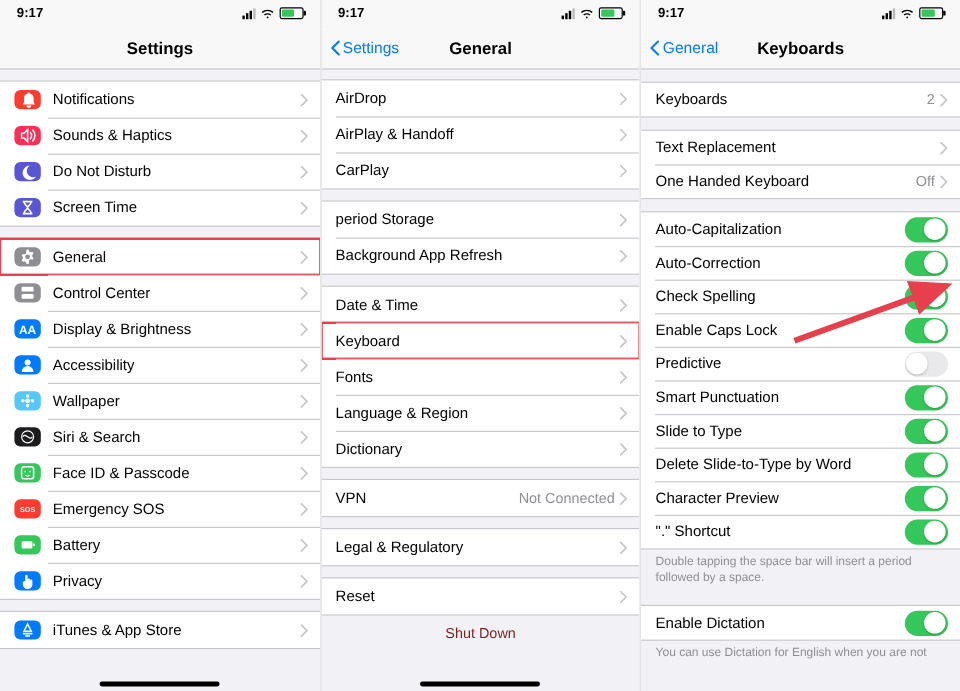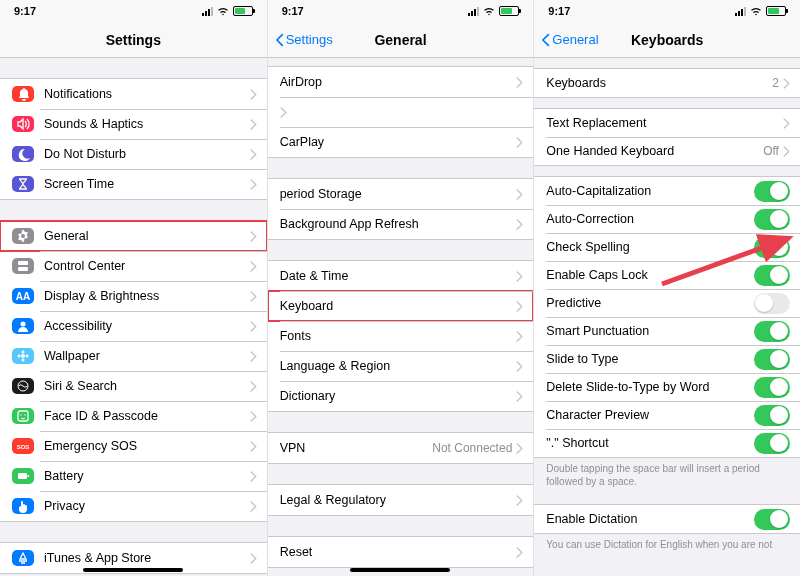--- a/index.html
+++ b/index.html
@@ -12,21 +12,21 @@
   .signal i { width: 2px; background: #000; display: inline-block; }
   .wifi { width: 12px; height: 9px; }
   .battery { width: 20px; height: 10px; border: 1px solid #000; border-radius: 2px; position: relative; display: inline-block; }
   .battery::after { content:""; position:absolute; right:-3px; top:2px; width:2px; height:4px; background:#000; border-radius:0 1px 1px 0;}
   .battery-fill { position:absolute; left:1px; top:1px; bottom:1px; width: 60%; background: #34c759; border-radius:1px;}
   .nav { height: 36px; background: #f8f8f8; display: flex; align-items: center; justify-content: center; position: relative; border-bottom: 0.5px solid #c8c8cc; }
   .nav-title { font-weight: 600; font-size: 14px; }
   .nav-back { position: absolute; left: 6px; display: flex; align-items: center; color: #007aff; font-size: 13px; }
   .nav-back svg { width: 12px; height: 14px; }
   .content { position: absolute; top: 58px; bottom: 0; left: 0; right: 0; overflow-y: hidden; }
-  .group { margin-top: 20px; background: #fff; border-top: 0.5px solid #c8c8cc; border-bottom: 0.5px solid #c8c8cc; }
+  .group { margin-top: 9px; background: #fff; border-top: 0.5px solid #c8c8cc; border-bottom: 0.5px solid #c8c8cc; }
   .group.tight { margin-top: 8px; }
   .row { display: flex; align-items: center; min-height: 30px; padding: 4px 10px 4px 12px; position: relative; }
   .row + .row::before { content:""; position:absolute; top:0; left:40px; right:0; height:0.5px; background:#c8c8cc; }
   .row.noicon + .row.noicon::before, .row.noicon:first-child + .row::before { left: 12px; }
   .row.noicon::before { left: 12px !important; }
   .icon { width: 22px; height: 16px; border-radius: 5px; margin-right: 10px; flex-shrink: 0; display:flex; align-items:center; justify-content:center; }
   .icon svg { width: 14px; height: 14px; fill: #fff; }
   .label { flex: 1; font-size: 12.5px; color: #000; }
   .value { font-size: 12px; color: #8e8e93; margin-right: 4px; }
   .chevron { color: #c7c7cc; }
@@ -329,20 +329,21 @@
       <div class="group tight">
         <div class="row noicon">
     <span class="label">AirDrop</span>
     <span class="chevron">
             <svg>
               <use href="#chev"></use>
             </svg>
           </span>
   </div>
         <div class="row noicon">
+    <span class="label">AirPlay &amp; Handoff</span>
     <span class="chevron">
             <svg>
               <use href="#chev"></use>
             </svg>
           </span>
   </div>
         <div class="row noicon">
     <span class="label">CarPlay</span>
     <span class="chevron">
             <svg>

